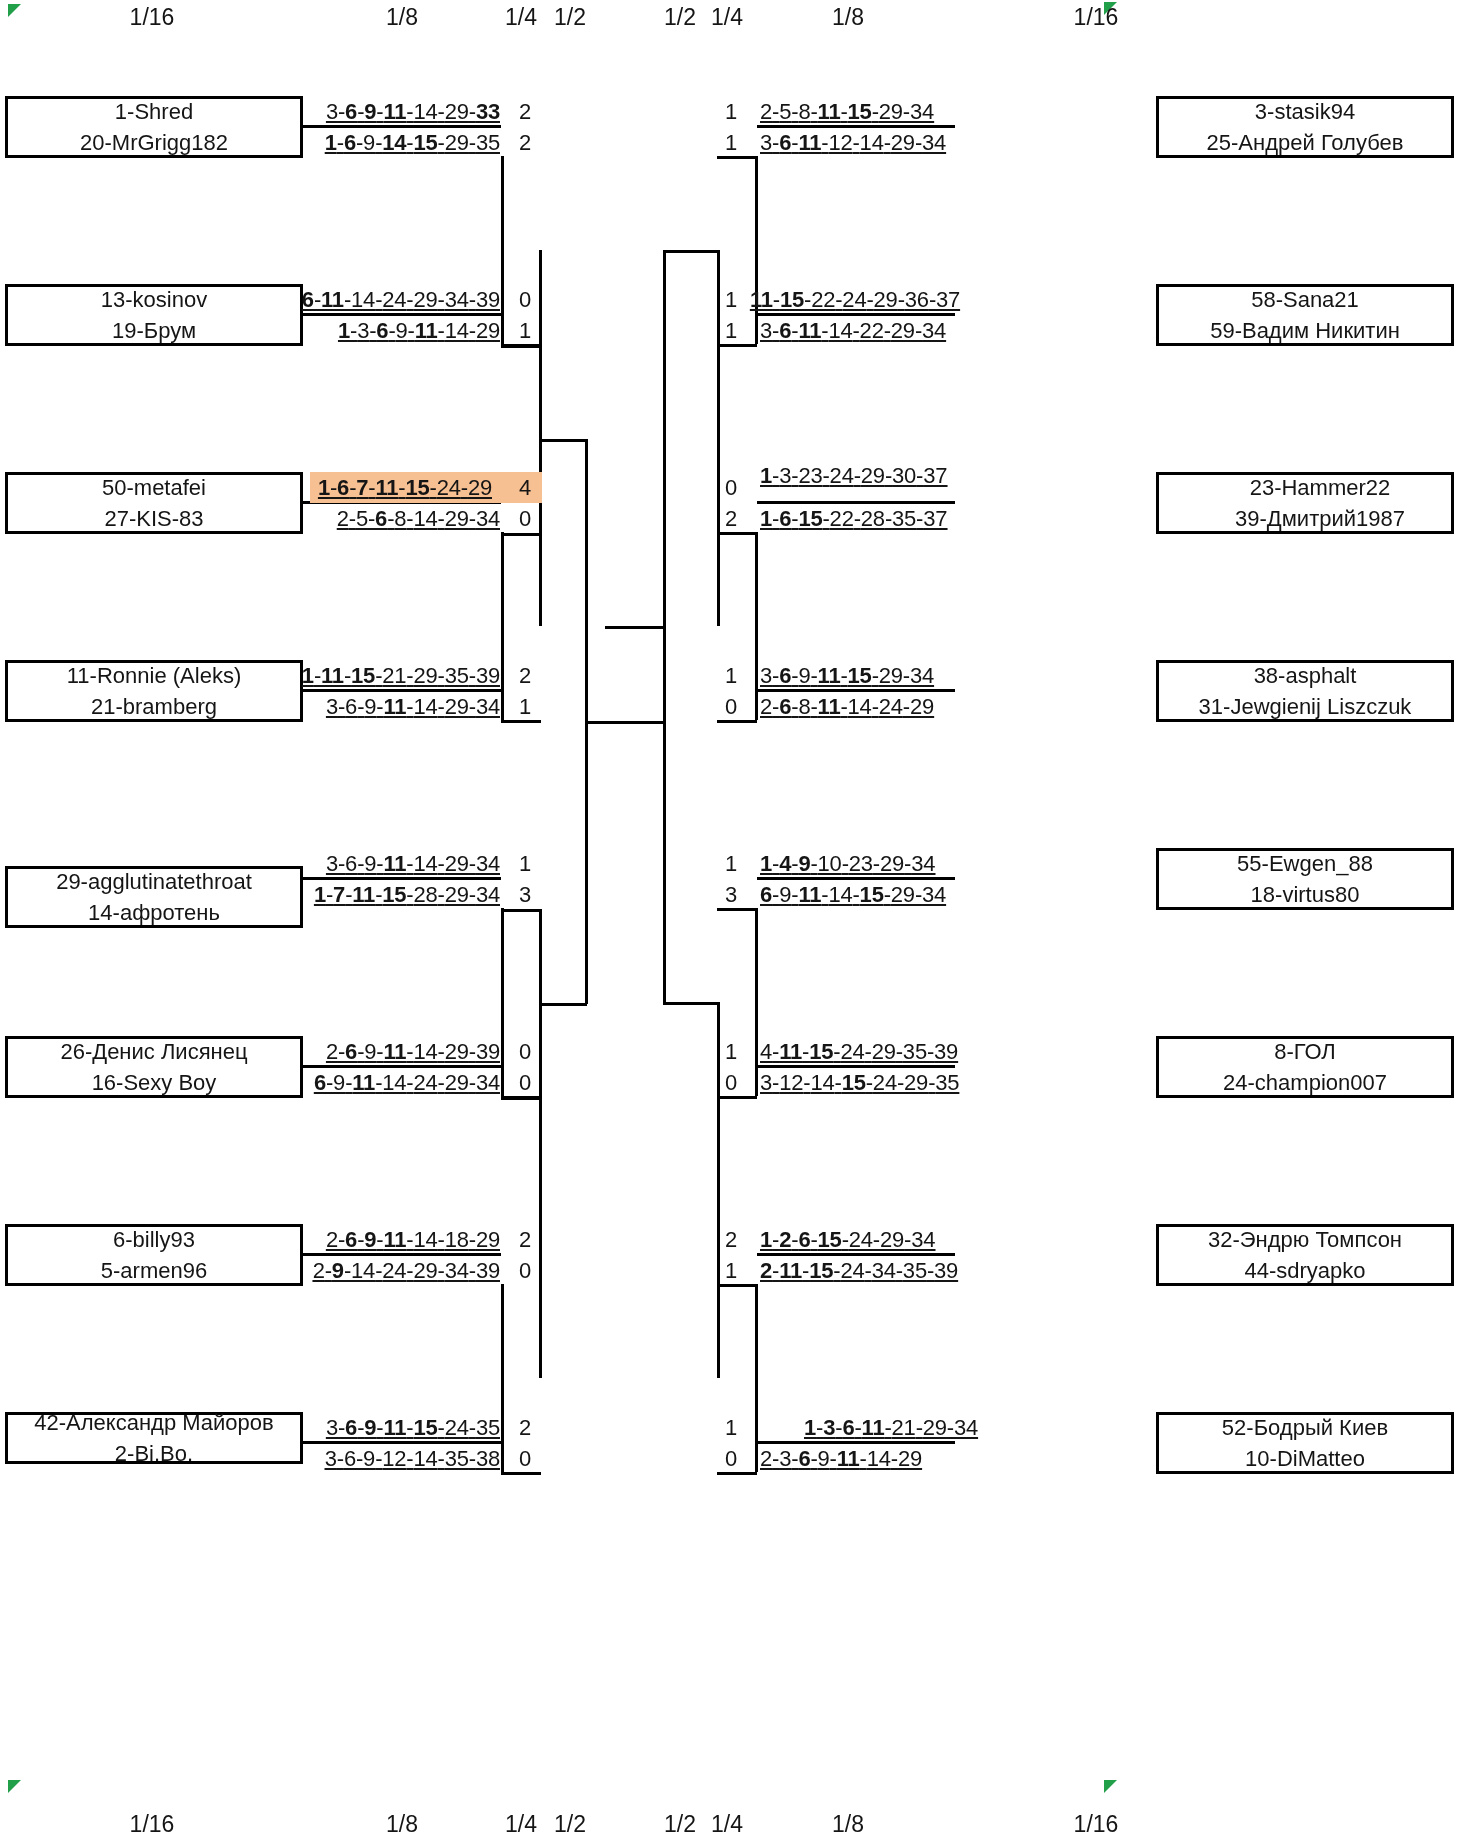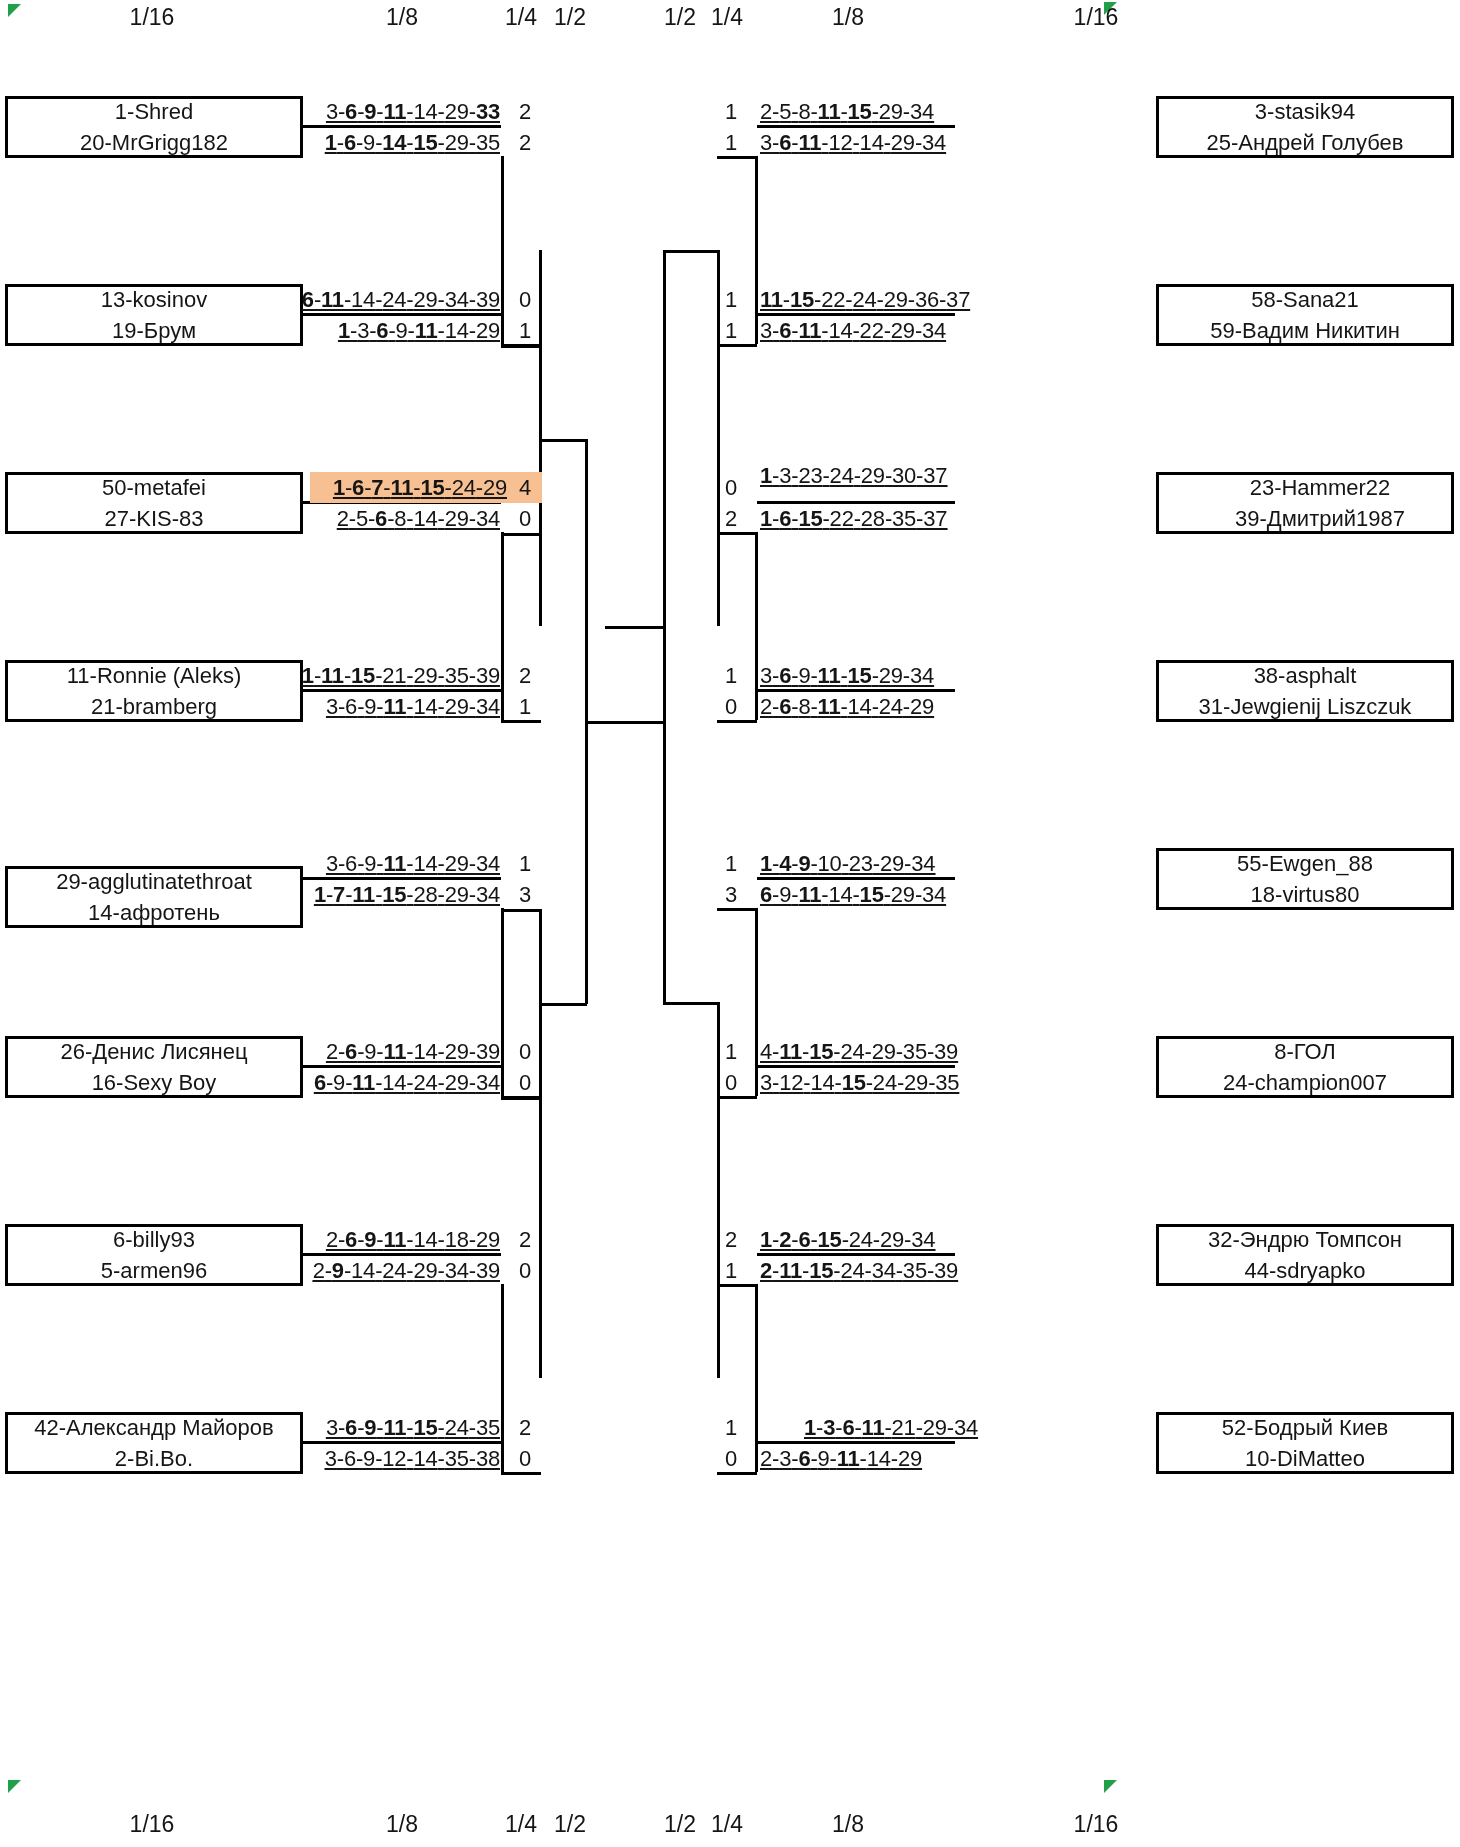--- a/index.html
+++ b/index.html
@@ -147,21 +147,21 @@
     <div class="seqrow left" style="left: 310px; top: 315px; width: 190px;">
       <span class="seq"><span class="b">1</span><span>-</span><span>3</span><span>-</span><span class="bu">6</span><span>-</span><span>9</span><span>-</span><span class="bu">11</span><span>-</span><span class="u">14</span><span>-</span><span>29</span></span>
     </div>
     <div class="pts" style="left: 508px; top: 284px;">0</div>
     <div class="pts" style="left: 508px; top: 315px;">1</div>
     <div class="namebox" style="left: 5px; top: 472px; width: 298px; height: 62px;">
       <div class="nm">50-metafei</div>
       <div class="nm">27-KIS-83</div>
     </div>
     <div class="seqrow left hl" style="left: 310px; top: 472px; width: 224px;">
-      <span class="seq" style="margin-right: 27px;"><span class="b">1</span><span>-</span><span class="bu">6</span><span>-</span><span class="b">7</span><span>-</span><span class="b">11</span><span>-</span><span class="b">15</span><span>-</span><span>24</span><span>-</span><span class="u">29</span></span>
+      <span class="seq" style="margin-right: 42px;"><span class="b">1</span><span>-</span><span class="bu">6</span><span>-</span><span class="b">7</span><span>-</span><span class="b">11</span><span>-</span><span class="b">15</span><span>-</span><span>24</span><span>-</span><span class="u">29</span></span>
     </div>
     <div class="seqrow left" style="left: 310px; top: 503px; width: 190px;">
       <span class="seq"><span>2</span><span>-</span><span>5</span><span>-</span><span class="bu">6</span><span>-</span><span>8</span><span>-</span><span>14</span><span>-</span><span class="u">29</span><span>-</span><span>34</span></span>
     </div>
     <div class="pts hl" style="left: 508px; top: 472px;">4</div>
     <div class="pts" style="left: 508px; top: 503px;">0</div>
     <div class="namebox" style="left: 5px; top: 660px; width: 298px; height: 62px;">
       <div class="nm">11-Ronnie (Aleks)</div>
       <div class="nm">21-bramberg</div>
     </div>
@@ -202,21 +202,21 @@
       <div class="nm">5-armen96</div>
     </div>
     <div class="seqrow left" style="left: 310px; top: 1224px; width: 190px;">
       <span class="seq"><span class="u">2</span><span>-</span><span class="bu">6</span><span>-</span><span class="bu">9</span><span>-</span><span class="bu">11</span><span>-</span><span class="u">14</span><span>-</span><span>18</span><span>-</span><span class="u">29</span></span>
     </div>
     <div class="seqrow left" style="left: 310px; top: 1255px; width: 190px;">
       <span class="seq"><span class="u">2</span><span>-</span><span class="bu">9</span><span>-</span><span class="u">14</span><span>-</span><span>24</span><span>-</span><span class="u">29</span><span>-</span><span>34</span><span>-</span><span>39</span></span>
     </div>
     <div class="pts" style="left: 508px; top: 1224px;">2</div>
     <div class="pts" style="left: 508px; top: 1255px;">0</div>
-    <div class="namebox" style="left: 5px; top: 1412px; width: 298px; height: 62px;">
+    <div class="namebox" style="left: 5px; top: 1412px; width: 298px; height: 52px;">
       <div class="nm">42-Александр Майоров</div>
       <div class="nm">2-Bi.Bo.</div>
     </div>
     <div class="seqrow left" style="left: 310px; top: 1412px; width: 190px;">
       <span class="seq"><span class="u">3</span><span>-</span><span class="bu">6</span><span>-</span><span class="bu">9</span><span>-</span><span class="bu">11</span><span>-</span><span class="b">15</span><span>-</span><span>24</span><span>-</span><span class="u">35</span></span>
     </div>
     <div class="seqrow left" style="left: 310px; top: 1443px; width: 190px;">
       <span class="seq"><span class="u">3</span><span>-</span><span class="u">6</span><span>-</span><span class="u">9</span><span>-</span><span>12</span><span>-</span><span>14</span><span>-</span><span class="u">35</span><span>-</span><span>38</span></span>
     </div>
     <div class="pts" style="left: 508px; top: 1412px;">2</div>
@@ -232,21 +232,21 @@
     </div>
     <div class="seqrow right" style="left: 760px; top: 127px; width: 190px;">
       <span class="seq"><span>3</span><span>-</span><span class="b">6</span><span>-</span><span class="bu">11</span><span>-</span><span>12</span><span>-</span><span>14</span><span>-</span><span class="u">29</span><span>-</span><span>34</span></span>
     </div>
     <div class="pts" style="left: 714px; top: 96px;">1</div>
     <div class="pts" style="left: 714px; top: 127px;">1</div>
     <div class="namebox" style="left: 1156px; top: 284px; width: 298px; height: 62px;">
       <div class="nm">58-Sana21</div>
       <div class="nm">59-Вадим Никитин</div>
     </div>
-    <div class="seqrow right" style="left: 760px; top: 284px; width: 190px;">
+    <div class="seqrow right" style="left: 760px; top: 284px; width: 190px; justify-content: center;">
       <span class="seq"><span class="bu">11</span><span>-</span><span class="b">15</span><span>-</span><span class="u">22</span><span>-</span><span>24</span><span>-</span><span class="u">29</span><span>-</span><span>36</span><span>-</span><span>37</span></span>
     </div>
     <div class="seqrow right" style="left: 760px; top: 315px; width: 190px;">
       <span class="seq"><span>3</span><span>-</span><span class="b">6</span><span>-</span><span class="bu">11</span><span>-</span><span>14</span><span>-</span><span class="u">22</span><span>-</span><span class="u">29</span><span>-</span><span>34</span></span>
     </div>
     <div class="pts" style="left: 714px; top: 284px;">1</div>
     <div class="pts" style="left: 714px; top: 315px;">1</div>
     <div class="namebox" style="left: 1156px; top: 472px; width: 298px; height: 62px; padding-left: 30px;">
       <div class="nm">23-Hammer22</div>
       <div class="nm">39-Дмитрий1987</div>

